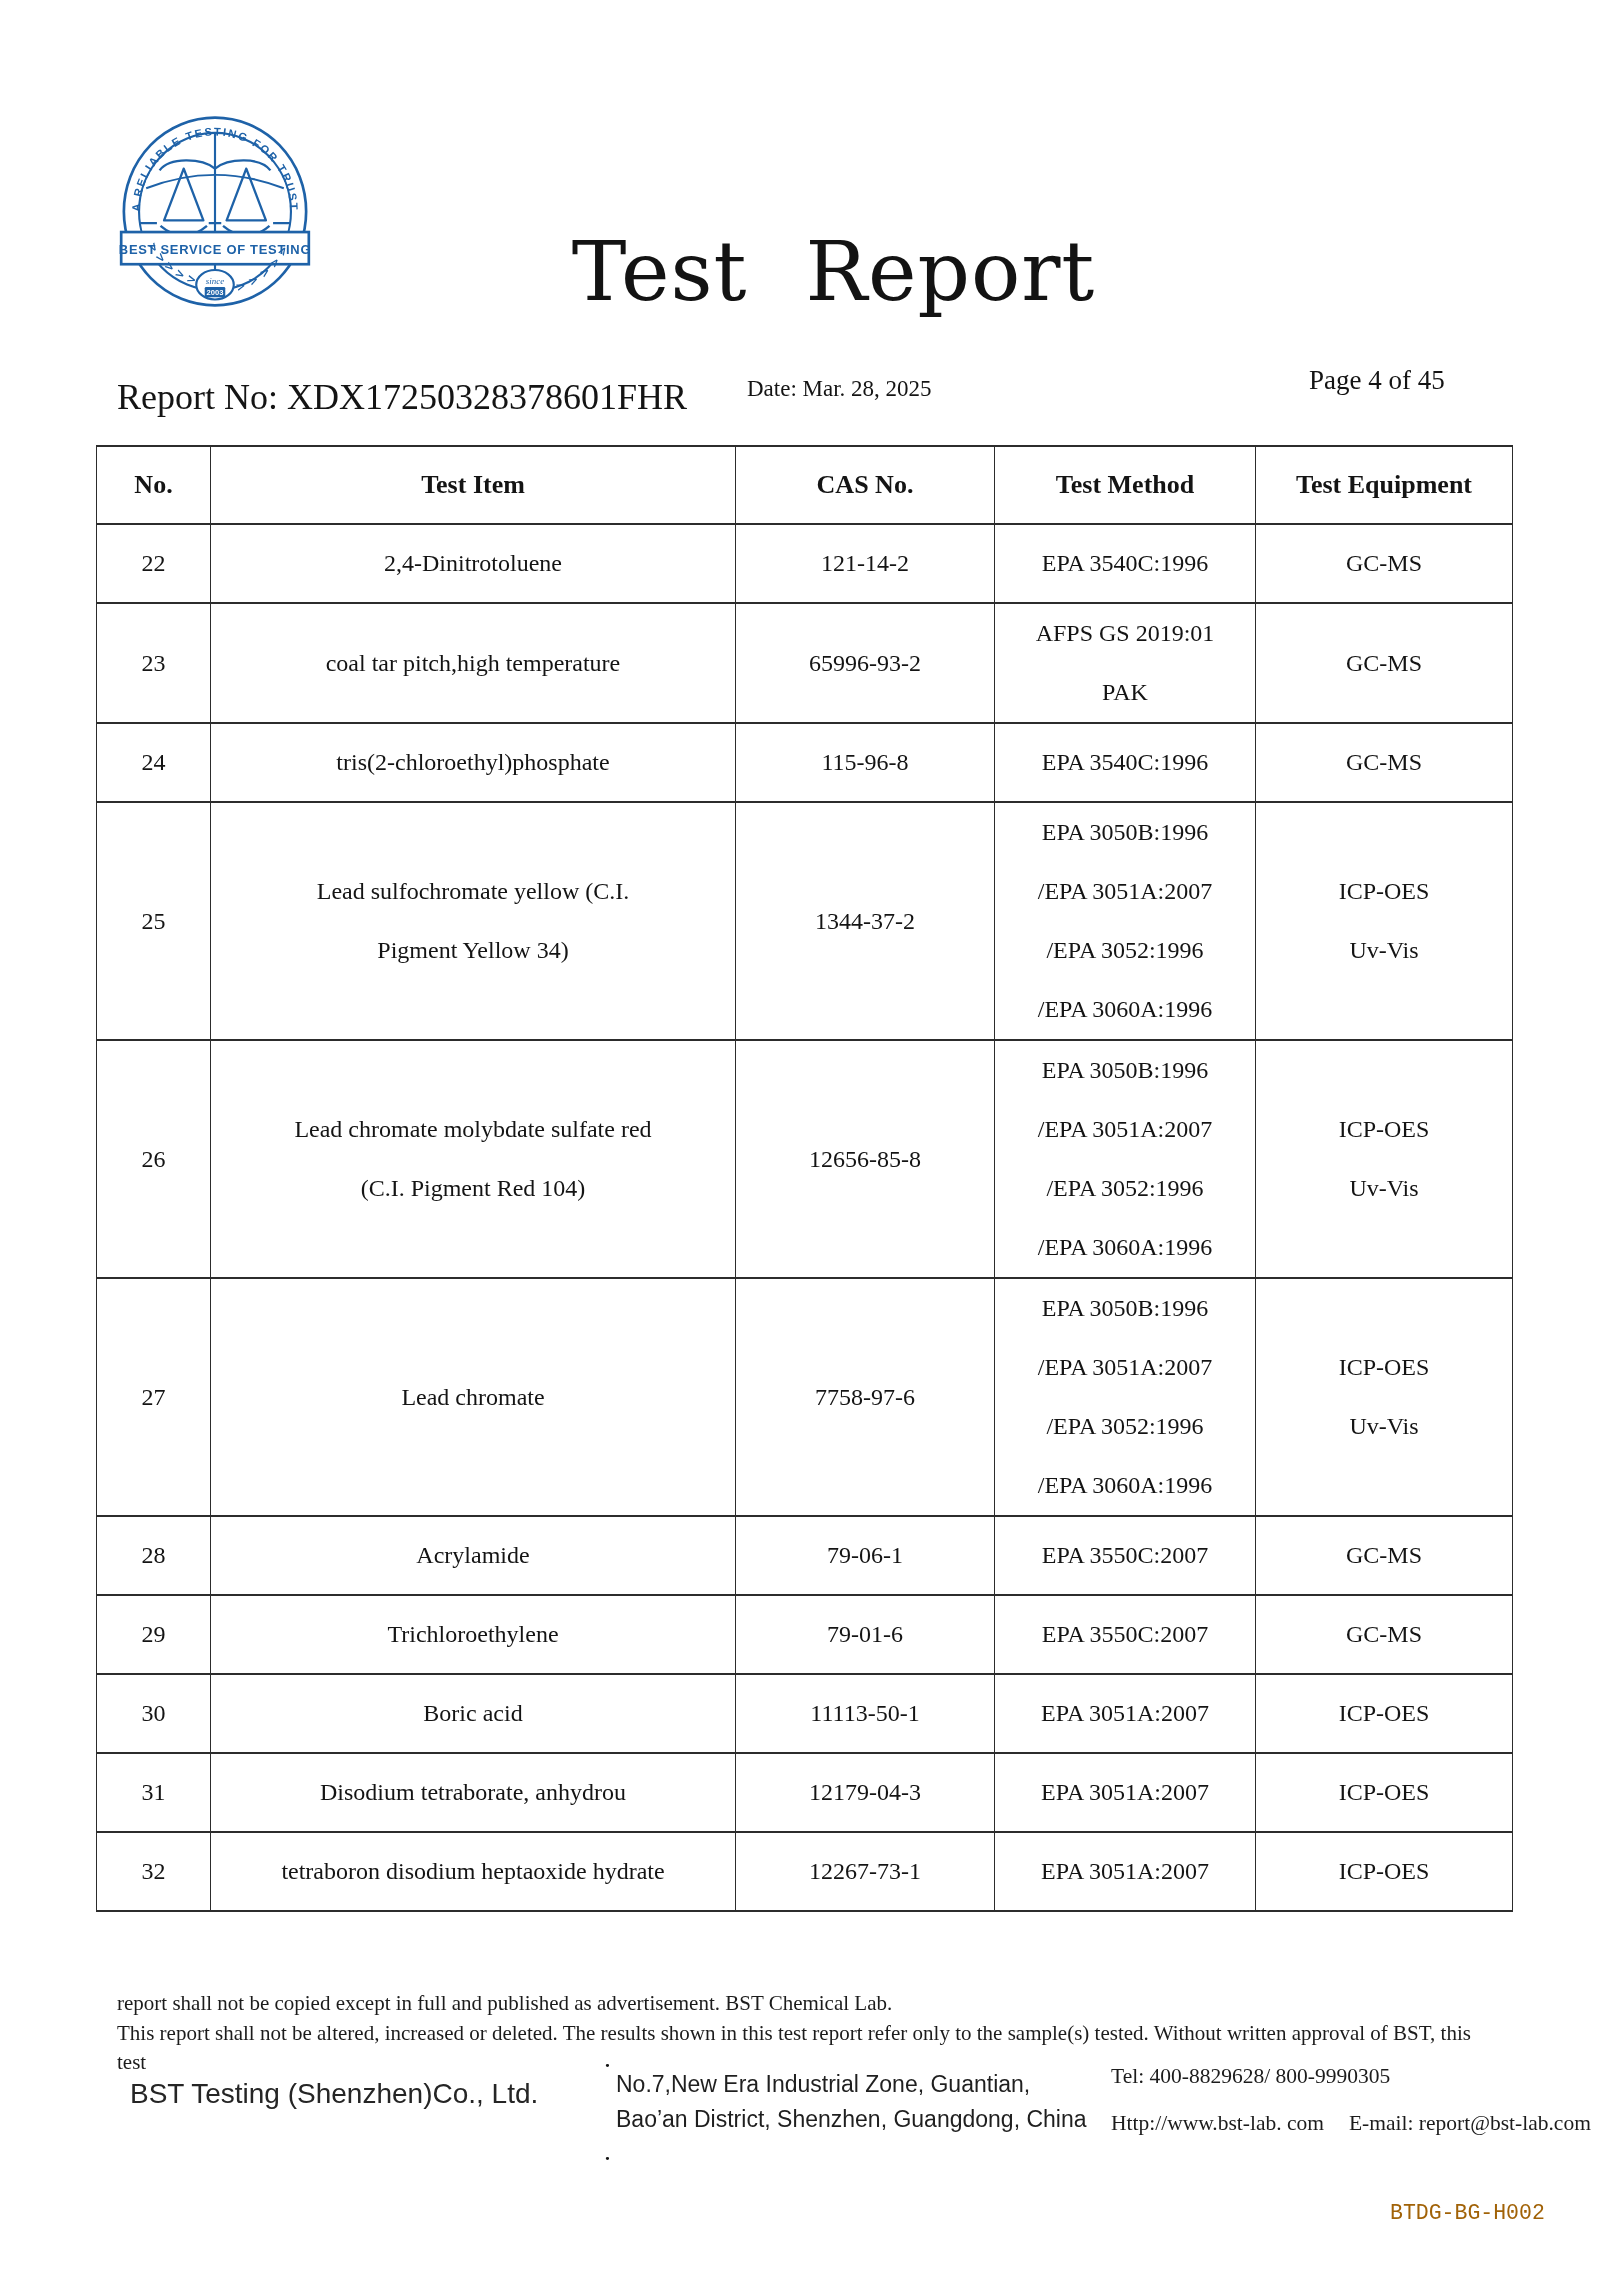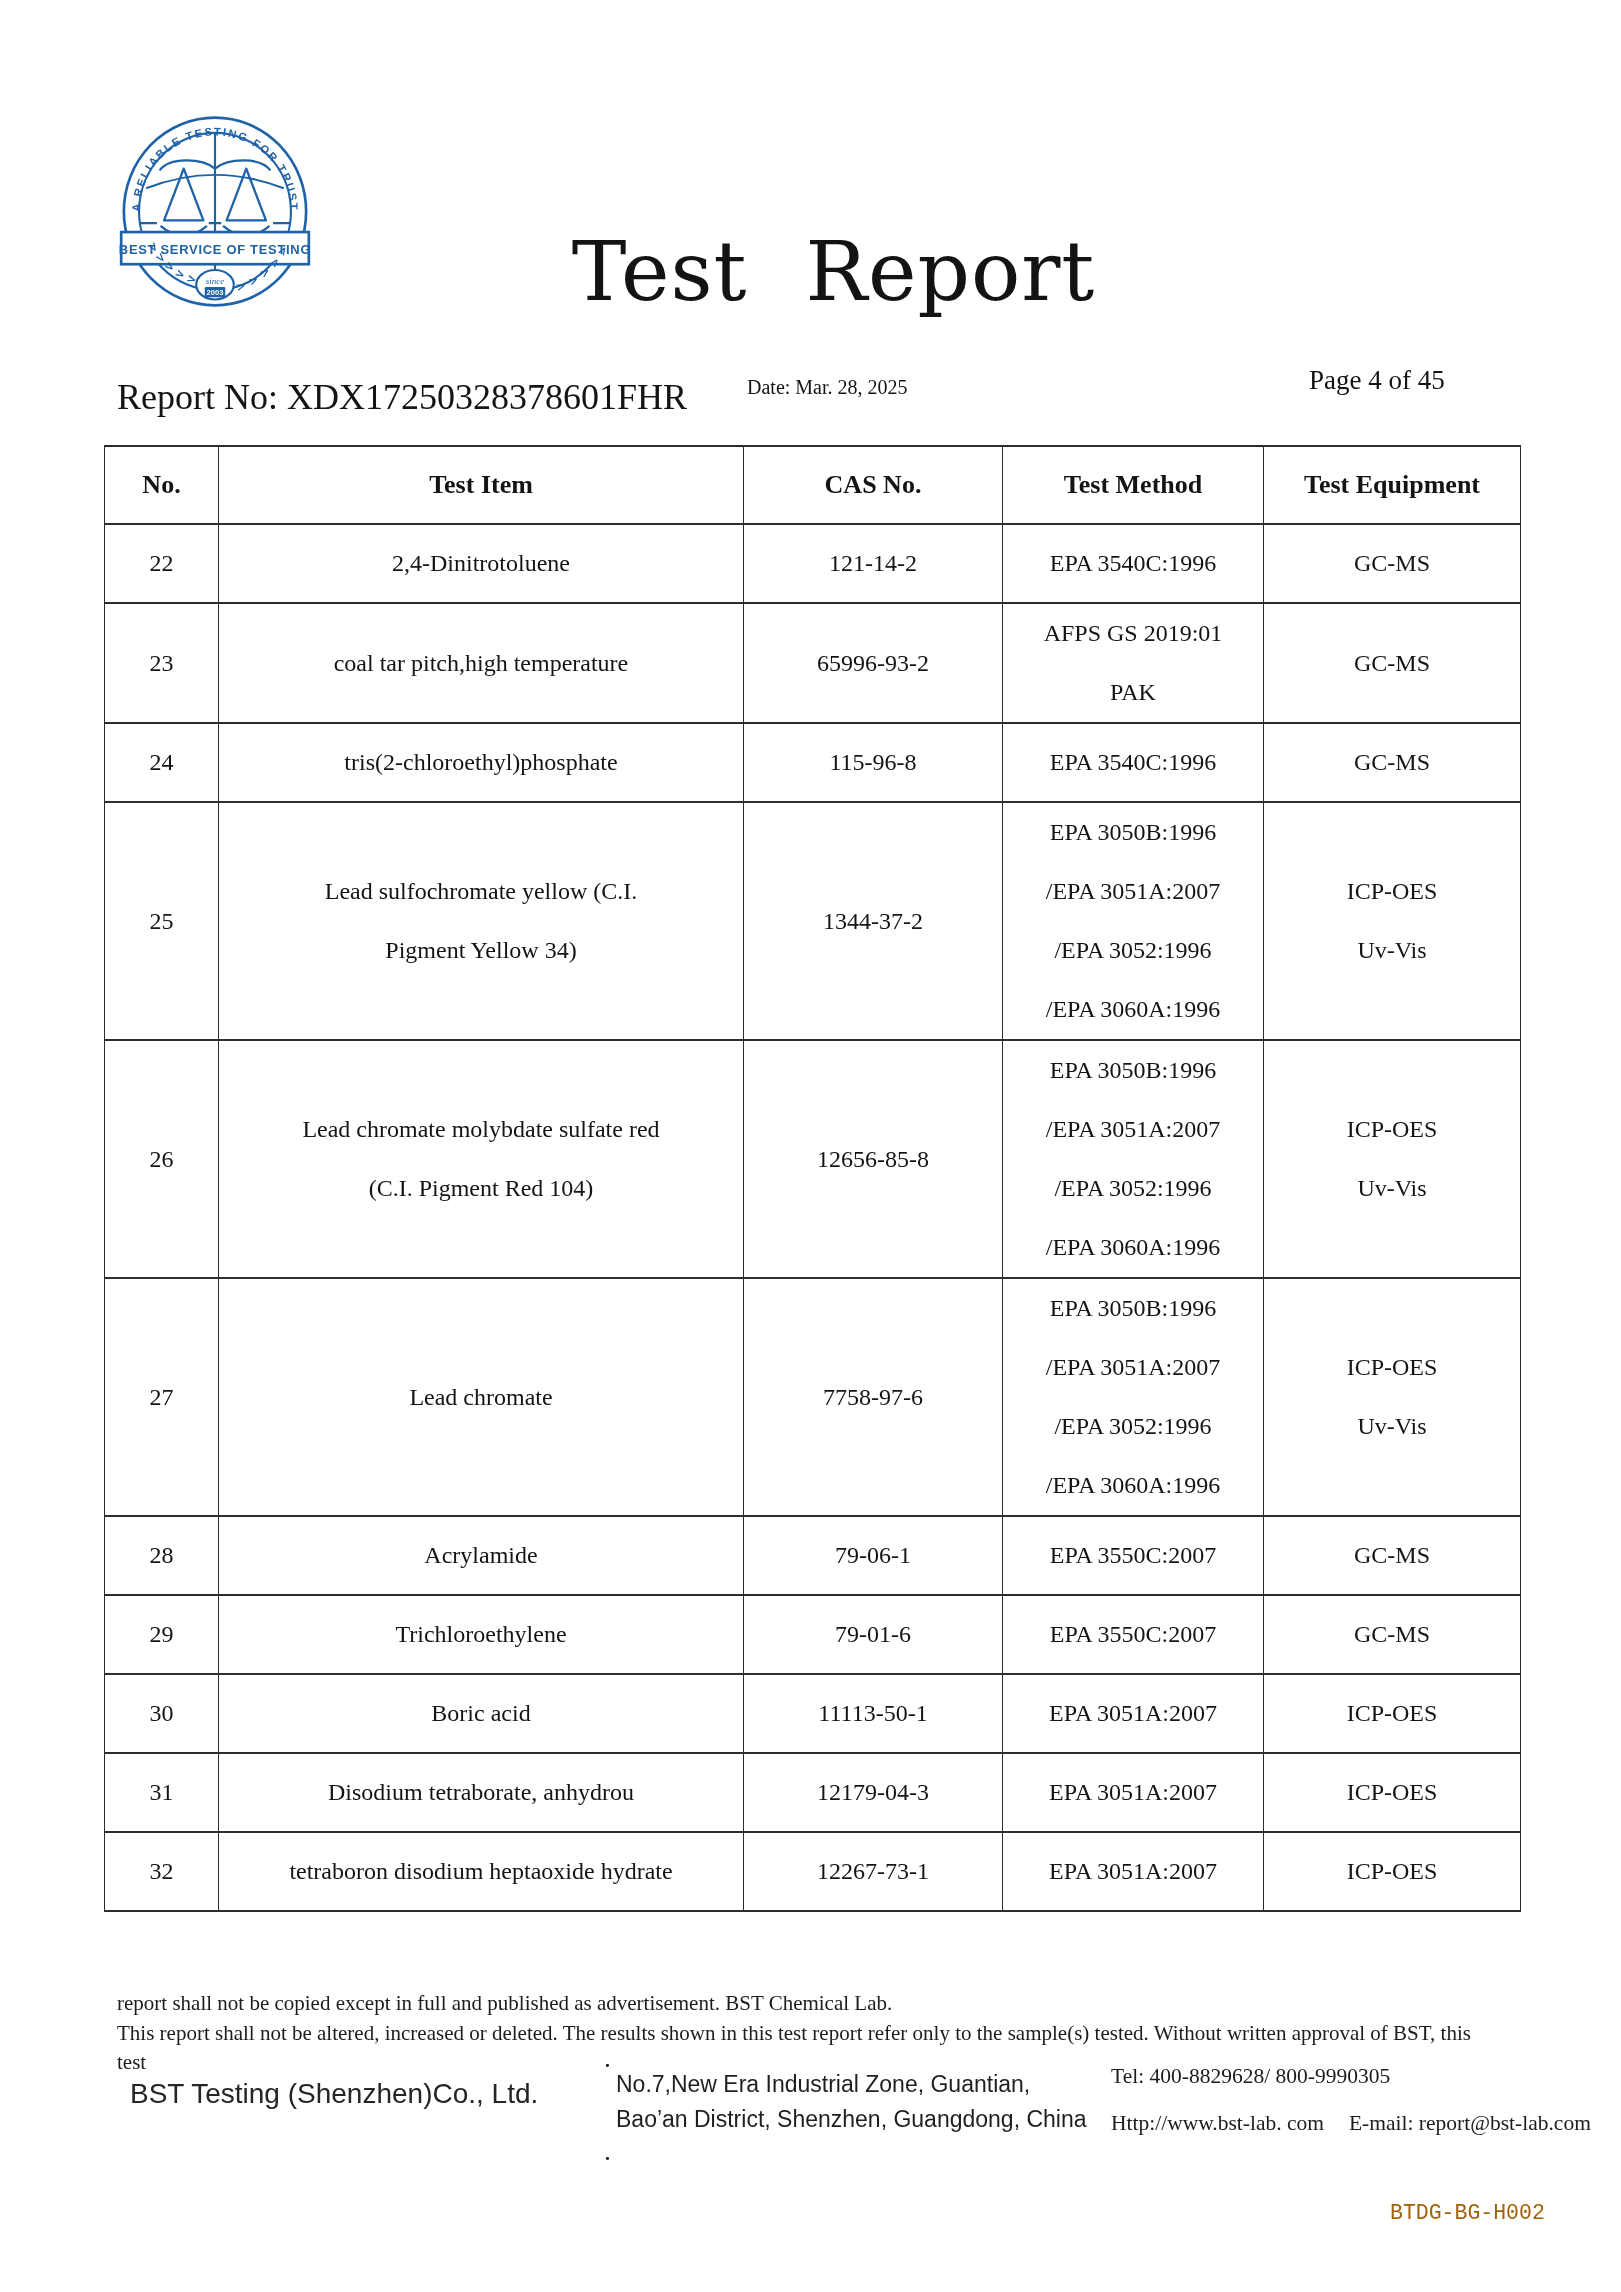--- a/index.html
+++ b/index.html
@@ -23,26 +23,26 @@
     text-align:center; text-indent:30px;
     font-family:"DejaVu Serif", serif;
     font-weight:500;
     font-size:82px; line-height:1.1;
     letter-spacing:0.9px; word-spacing:0.38em;
     color:#131313;
   }
 
   
   .meta-report { left:117px;  top:376px; font-size:36px; }
-  .meta-date   { left:747px;  top:376px; font-size:20px; }
+  .meta-date   { left:747px;  top:376px; font-size:23px; }
   .meta-page   { left:1309px; top:365px; font-size:27px; }
 
   
   table.report {
-    position:absolute; left:104px; top:445px;
+    position:absolute; left:96px; top:445px;
     width:1415px;
     border-collapse:collapse; table-layout:fixed;
     font-family:"Liberation Serif", serif;
   }
   table.report th, table.report td {
     border:1.8px solid #2c2c2c;
     border-top-width:2.7px; border-bottom-width:2.7px;
     text-align:center; vertical-align:middle;
     padding:0; overflow:hidden;
   }

